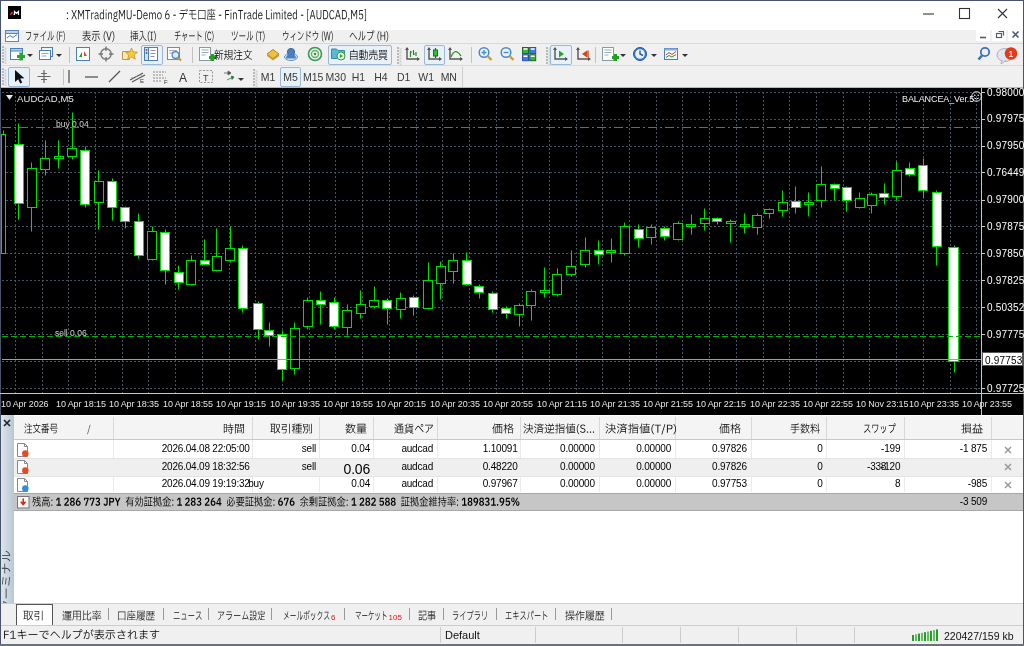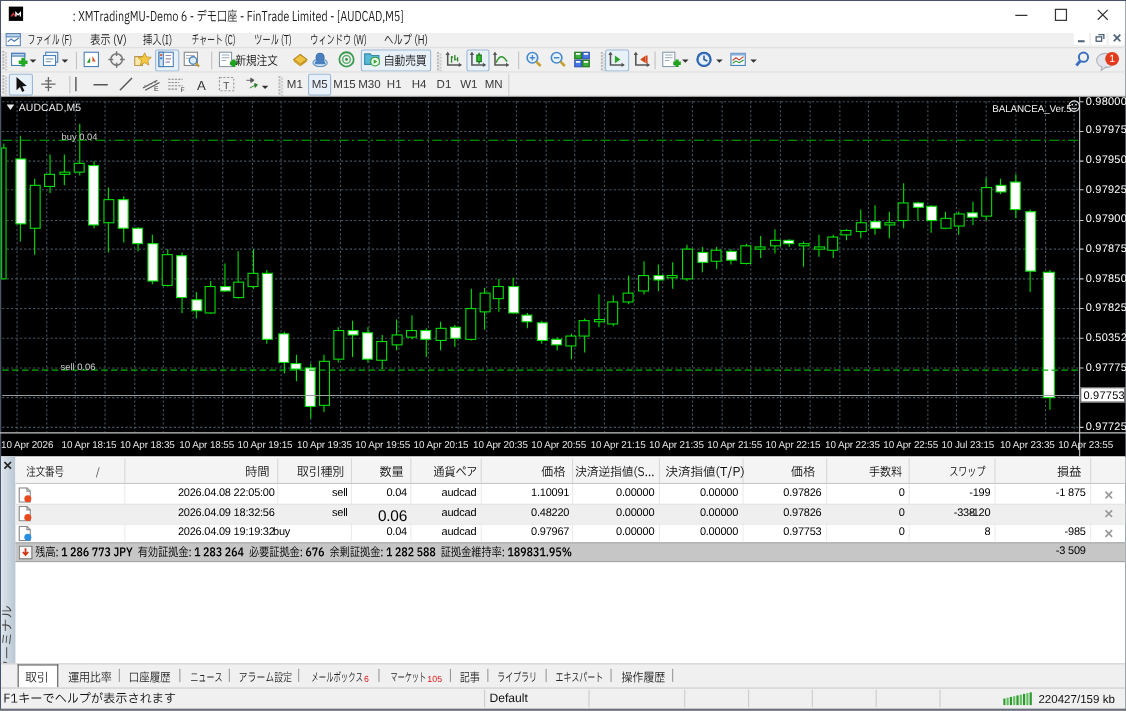--- a/index.html
+++ b/index.html
@@ -671,21 +671,21 @@
     <line x1="981" y1="165.5" x2="985" y2="165.5" stroke="#c8c8c8" stroke-width="1"></line>
     <line x1="981" y1="192.5" x2="985" y2="192.5" stroke="#c8c8c8" stroke-width="1"></line>
     <line x1="981" y1="219.5" x2="985" y2="219.5" stroke="#c8c8c8" stroke-width="1"></line>
     <line x1="981" y1="246.5" x2="985" y2="246.5" stroke="#c8c8c8" stroke-width="1"></line>
     <line x1="981" y1="273.5" x2="985" y2="273.5" stroke="#c8c8c8" stroke-width="1"></line>
     <line x1="981" y1="300.5" x2="985" y2="300.5" stroke="#c8c8c8" stroke-width="1"></line>
   </svg>
 <div class="abs" style="left:987px;top:86.5px;font-size:10px;color:#fff;letter-spacing:0.2px">0.98000</div>
 <div class="abs" style="left:987px;top:113.2px;font-size:10px;color:#fff;letter-spacing:0.2px">0.97975</div>
 <div class="abs" style="left:987px;top:140.2px;font-size:10px;color:#fff;letter-spacing:0.2px">0.97950</div>
-<div class="abs" style="left:987px;top:167.0px;font-size:10px;color:#fff;letter-spacing:0.2px">0.97925</div>
+<div class="abs" style="left:987px;top:167.0px;font-size:10px;color:#fff;letter-spacing:0.2px">0.76449</div>
 <div class="abs" style="left:987px;top:194.0px;font-size:10px;color:#fff;letter-spacing:0.2px">0.97900</div>
 <div class="abs" style="left:987px;top:221.0px;font-size:10px;color:#fff;letter-spacing:0.2px">0.97875</div>
 <div class="abs" style="left:987px;top:247.9px;font-size:10px;color:#fff;letter-spacing:0.2px">0.97850</div>
 <div class="abs" style="left:987px;top:274.9px;font-size:10px;color:#fff;letter-spacing:0.2px">0.97825</div>
 <div class="abs" style="left:987px;top:301.8px;font-size:10px;color:#fff;letter-spacing:0.2px">0.50352</div>
 <div class="abs" style="left:987px;top:328.8px;font-size:10px;color:#fff;letter-spacing:0.2px">0.97775</div>
 <div class="abs" style="left:987px;top:382.7px;font-size:10px;color:#fff;letter-spacing:0.2px">0.97725</div>
 <div class="abs" style="left:982px;top:352px;width:41px;height:14px;background:#fff;border:1px solid #555"></div>
 <div class="abs" style="left:985px;top:354.5px;font-size:10px;color:#000;letter-spacing:0.2px">0.97753</div>
 <svg class="abs" style="left:6px;top:94px" width="10" height="8">
@@ -710,21 +710,21 @@
 <div class="abs" style="left:323px;top:399px;font-size:9px;color:#e4e4e4;white-space:nowrap;letter-spacing:-0.1px">10 Apr 19:55</div>
 <div class="abs" style="left:376px;top:399px;font-size:9px;color:#e4e4e4;white-space:nowrap;letter-spacing:-0.1px">10 Apr 20:15</div>
 <div class="abs" style="left:430px;top:399px;font-size:9px;color:#e4e4e4;white-space:nowrap;letter-spacing:-0.1px">10 Apr 20:35</div>
 <div class="abs" style="left:483px;top:399px;font-size:9px;color:#e4e4e4;white-space:nowrap;letter-spacing:-0.1px">10 Apr 20:55</div>
 <div class="abs" style="left:537px;top:399px;font-size:9px;color:#e4e4e4;white-space:nowrap;letter-spacing:-0.1px">10 Apr 21:15</div>
 <div class="abs" style="left:590px;top:399px;font-size:9px;color:#e4e4e4;white-space:nowrap;letter-spacing:-0.1px">10 Apr 21:35</div>
 <div class="abs" style="left:643px;top:399px;font-size:9px;color:#e4e4e4;white-space:nowrap;letter-spacing:-0.1px">10 Apr 21:55</div>
 <div class="abs" style="left:696px;top:399px;font-size:9px;color:#e4e4e4;white-space:nowrap;letter-spacing:-0.1px">10 Apr 22:15</div>
 <div class="abs" style="left:750px;top:399px;font-size:9px;color:#e4e4e4;white-space:nowrap;letter-spacing:-0.1px">10 Apr 22:35</div>
 <div class="abs" style="left:803px;top:399px;font-size:9px;color:#e4e4e4;white-space:nowrap;letter-spacing:-0.1px">10 Apr 22:55</div>
-<div class="abs" style="left:856px;top:399px;font-size:9px;color:#e4e4e4;white-space:nowrap;letter-spacing:-0.1px">10 Jul 23:15</div>
+<div class="abs" style="left:856px;top:399px;font-size:9px;color:#e4e4e4;white-space:nowrap;letter-spacing:-0.1px">10 Nov 23:15</div>
 <div class="abs" style="left:909px;top:399px;font-size:9px;color:#e4e4e4;white-space:nowrap;letter-spacing:-0.1px">10 Apr 23:35</div>
 <div class="abs" style="left:962px;top:399px;font-size:9px;color:#e4e4e4;white-space:nowrap;letter-spacing:-0.1px">10 Apr 23:55</div>
 <div class="abs" style="left:1px;top:415px;width:1022px;height:188px;background:#fff"></div>
 <div class="abs" style="left:1px;top:415px;width:13px;height:211px;background:linear-gradient(90deg,#dde5ec,#b9c6d2)"></div>
 <svg class="abs" style="left:3px;top:419px" width="10" height="10">
     <path d="M1 1 L7 7 M7 1 L1 7" stroke="#222" stroke-width="1.6"></path>
   </svg>
 <div class="abs" style="left:-12px;top:536px;width:14px;height:80px;overflow:visible">
     <div style="position:absolute;left:13px;top:76px;transform:rotate(-90deg);transform-origin:0 0;width:80px">
       <svg style="position:absolute;left:0px;top:-2.1px;overflow:visible" width="2" height="2">

